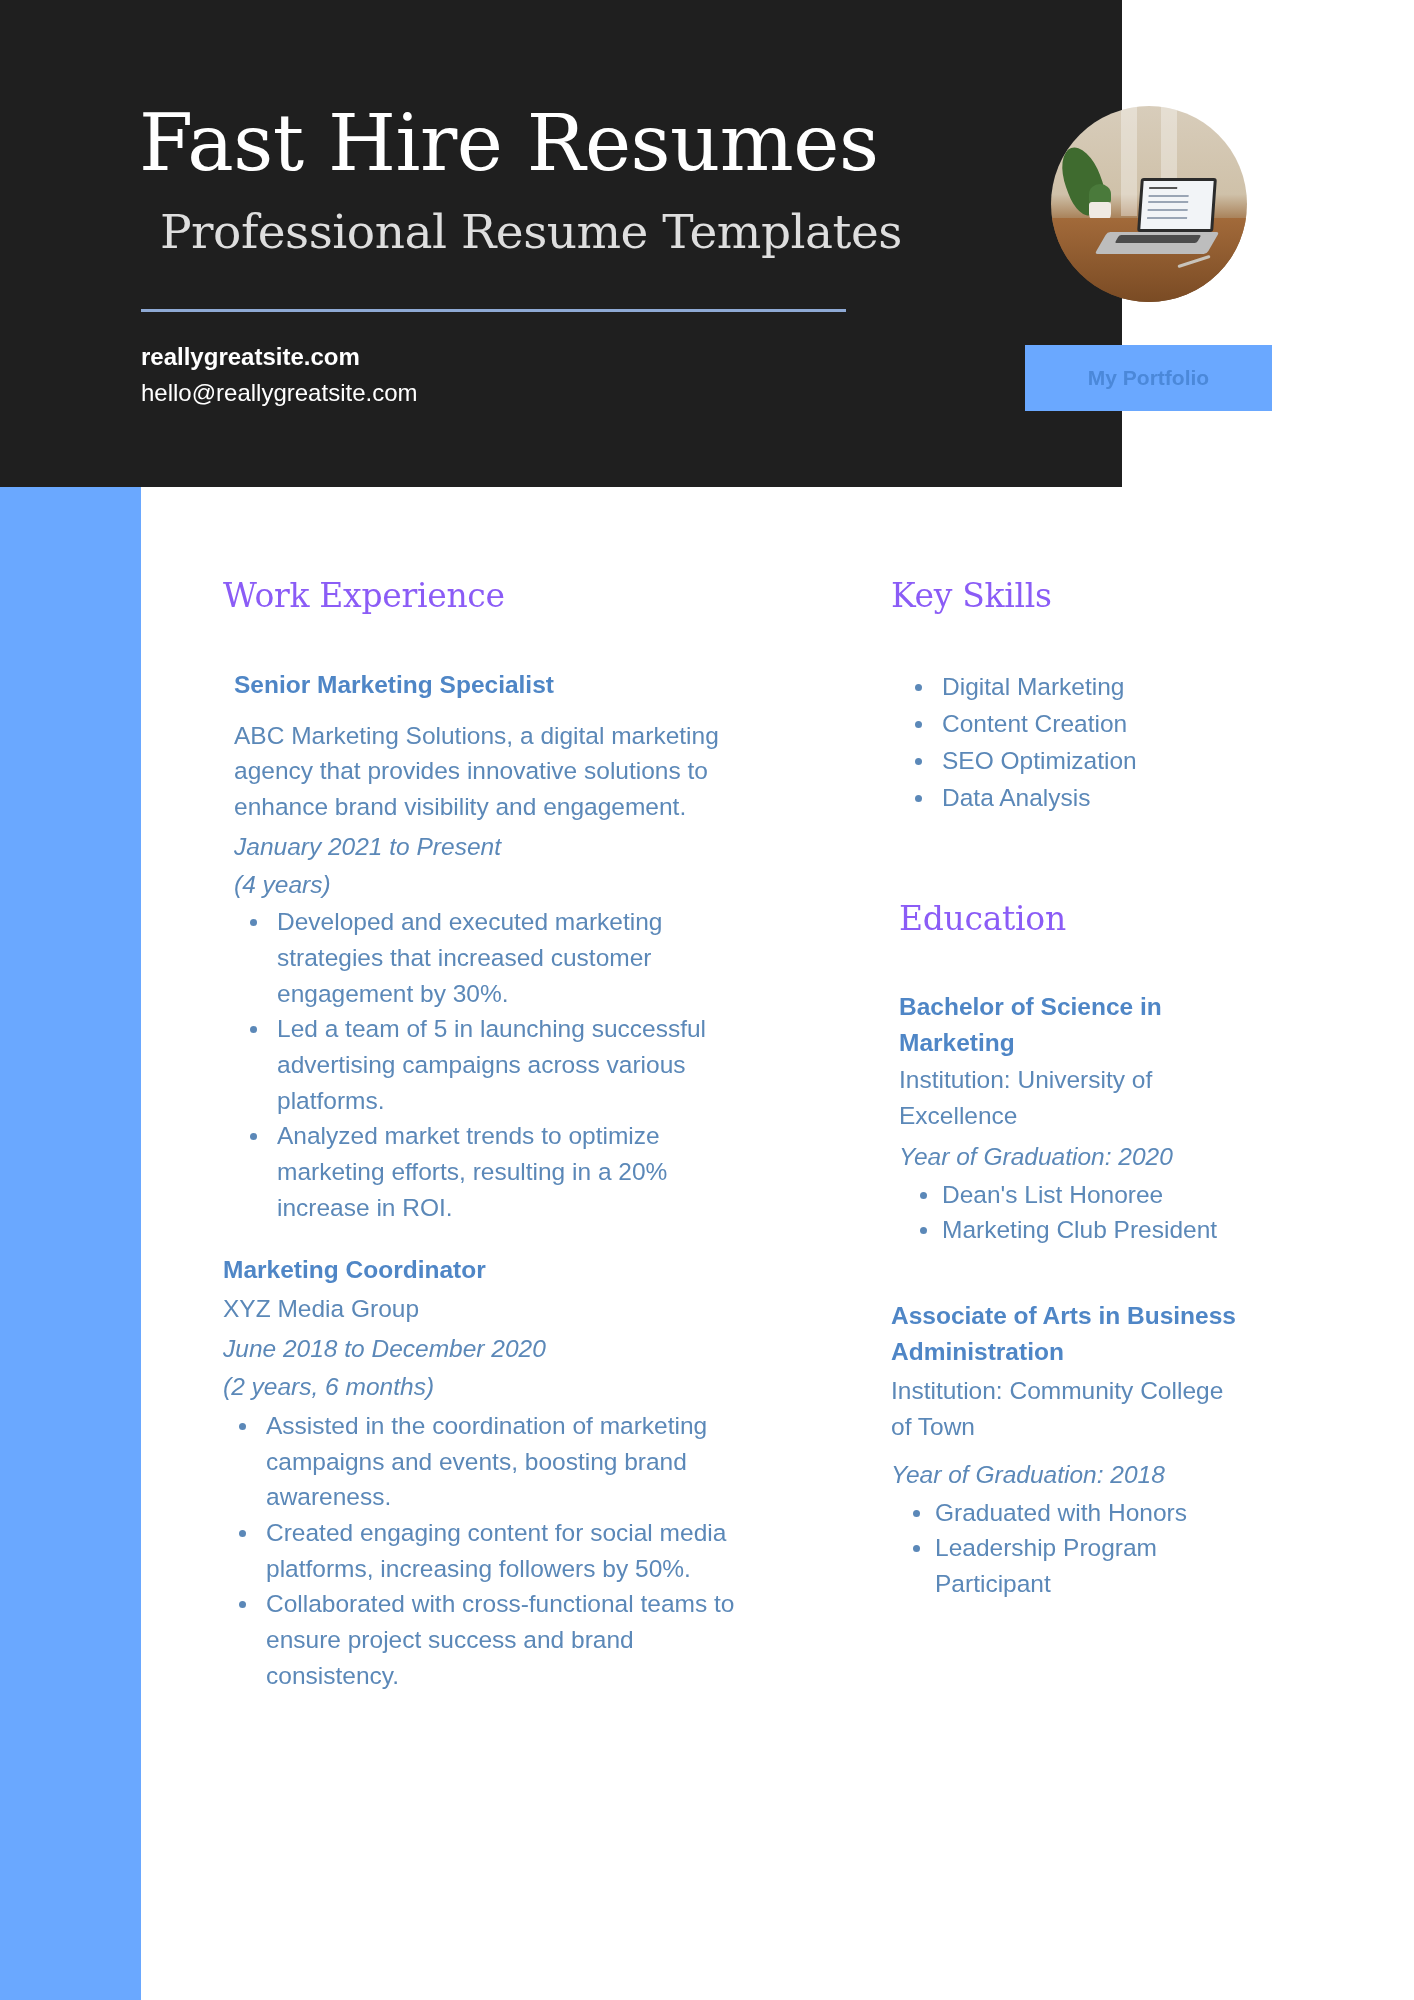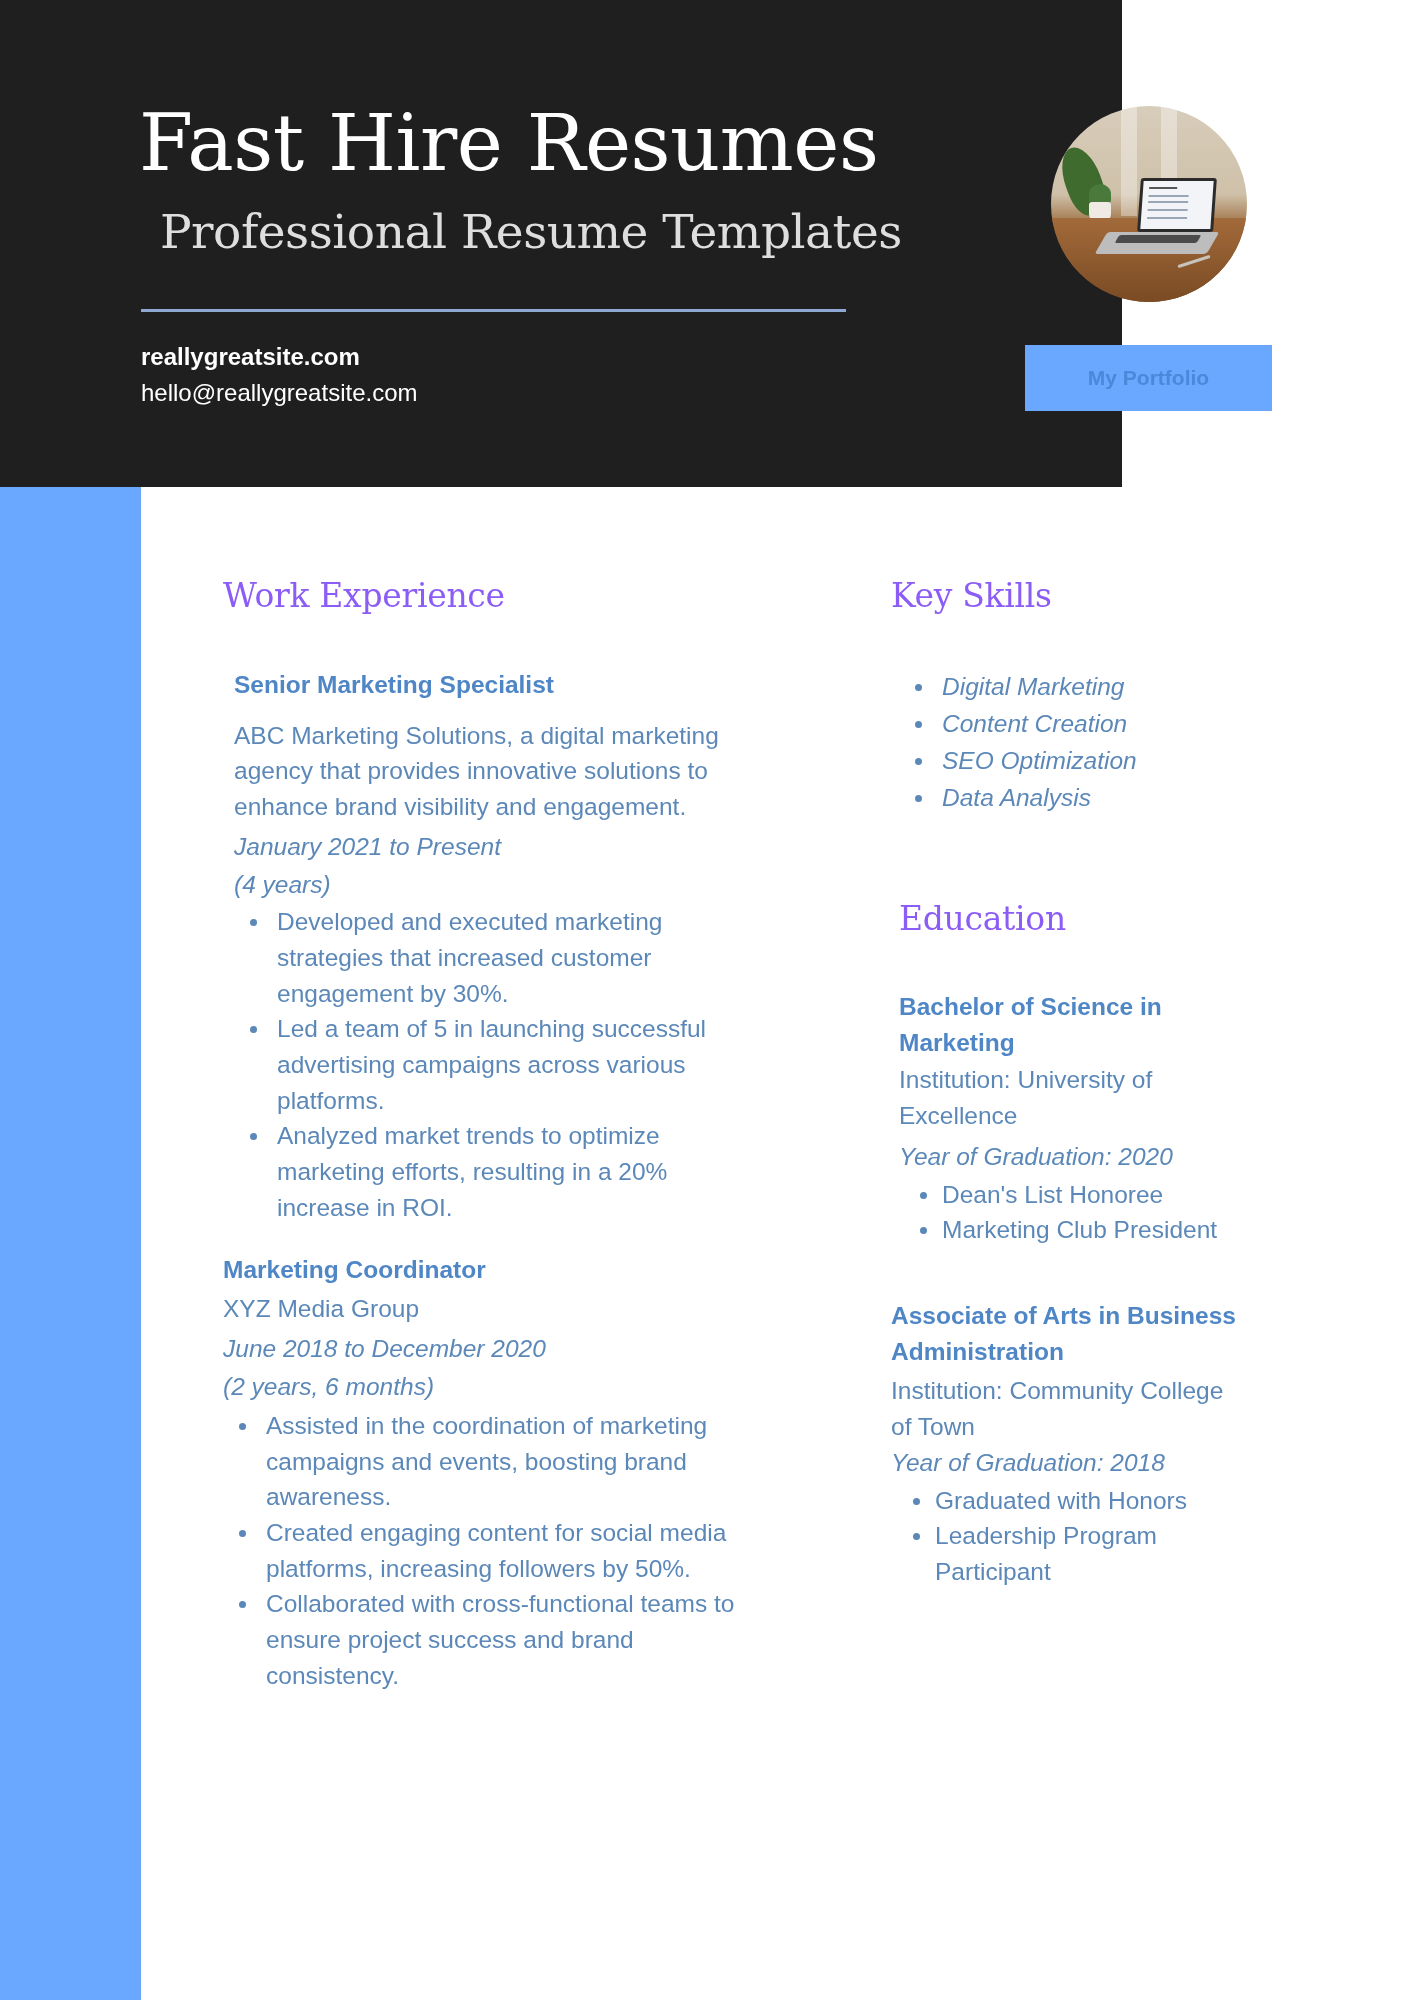--- a/index.html
+++ b/index.html
@@ -34,21 +34,21 @@
     .sec-heading { position: absolute; font-family: "DejaVu Serif", "Liberation Serif", serif; font-size: 33px; color: #8b5cf6; white-space: nowrap; line-height: 1; letter-spacing: -0.3px; }
 
     .blk { position: absolute; color: #5b88b8; font-size: 24.5px; line-height: 35.7px; }
     .blk .bold { font-weight: bold; color: #4f86c6; }
     .blk .italic { font-style: italic; }
     .blk ul { list-style: none; }
     .blk li { position: relative; padding-left: 43px; }
     .blk li::before { content: ""; position: absolute; left: 16px; top: 15px; width: 7px; height: 7px; border-radius: 50%; background: #5b88b8; }
     .blk .line { display: block; }
 
-    .skills li { padding-left: 51px; line-height: 37px; font-style: italic; }
+    .skills li { padding-left: 51px; line-height: 37px; }
     .skills li::before { left: 24px; top: 16px; }
     .edu li { padding-left: 43px; }
     .edu li::before { left: 21px; }
     .edu2 li { padding-left: 44px; }
     .edu2 li::before { left: 22px; }
   </style>
 </head>
 <body>
 
 <div class="header">
@@ -159,21 +159,21 @@
         <span class="line">Marketing Club President</span>
       </li>
   </ul>
 </div>
 
 <div class="blk edu2" style="left:891px; top:1298px; width:410px;">
   <span class="line bold">Associate of Arts in Business</span>
   <span class="line bold">Administration</span>
   <span class="line" style="margin-top:4px">Institution: Community College</span>
   <span class="line">of Town</span>
-  <span class="line italic" style="margin-top:0">Year of Graduation: 2018</span>
+  <span class="line italic" style="margin-top:12px">Year of Graduation: 2018</span>
   <ul style="margin-top:2px">
     <li>
         <span class="line">Graduated with Honors</span>
       </li>
     <li>
       <span class="line">Leadership Program</span>
       <span class="line">Participant</span>
     </li>
   </ul>
 </div>

